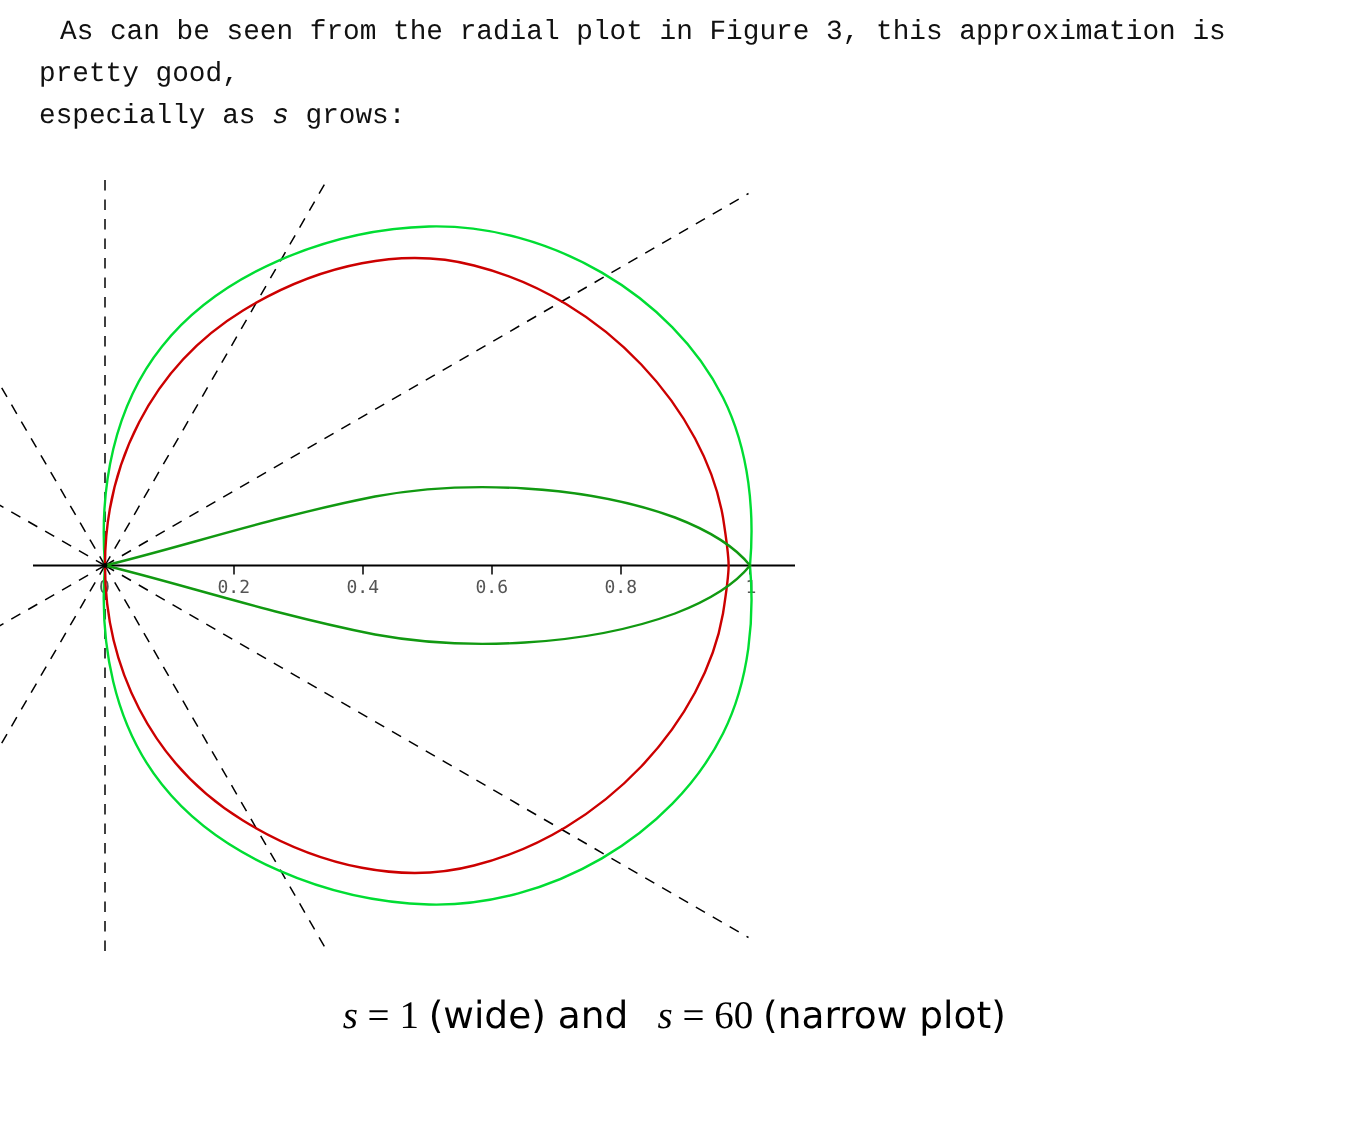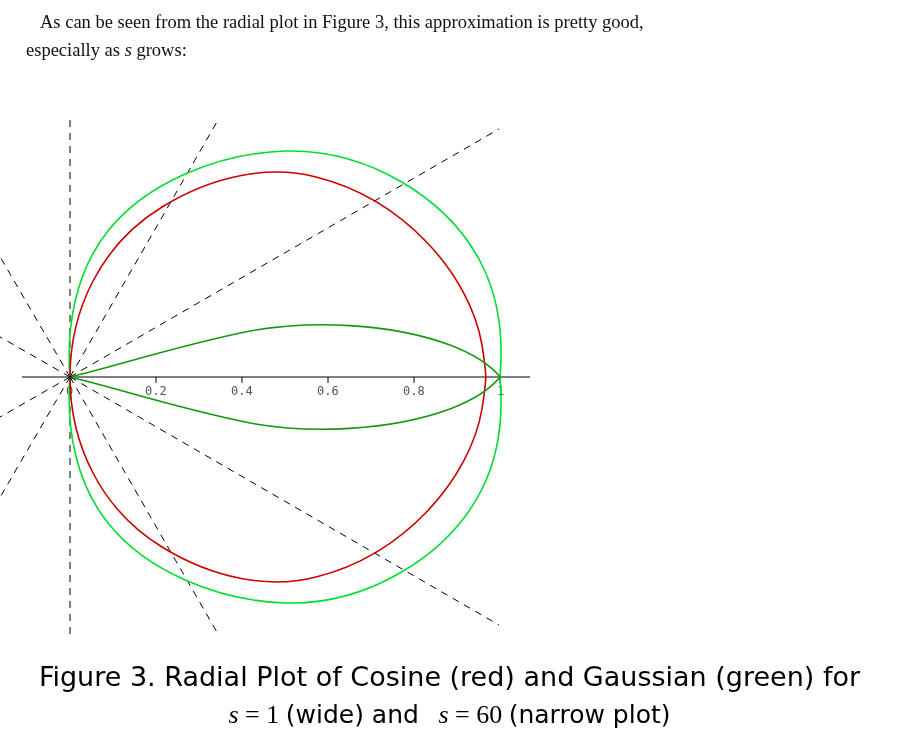--- a/index.html
+++ b/index.html
@@ -15,21 +15,21 @@
     overflow: hidden;
     position: relative;
   }
 
   
   .intro {
     position: absolute;
     left: 26px;
     top: 8px;
     width: 850px;
-    font-family: Liberation Serif, serif;
+    font-family: Liberation Mono, monospace;
     font-size: 18.5px;
     line-height: 28px;
     color: #111;
   }
   .intro .indent { padding-left: 14px; }
   .intro i { font-style: italic; }
 
   
   .figure-wrap {
     position: absolute;
@@ -142,21 +142,20 @@
              C 476,260 492,272 500,282
              C 492,292 476,304 450,314
              C 390,336 310,339 250,328
              C 180,314 120,294 70,282 Z" fill="none" stroke="#119911" stroke-width="1.6"></path>
 
     <circle cx="70" cy="282" r="1.6" fill="#000000"></circle>
   </svg>
 </div>
 
 <div class="caption">
-  <div>Figure 3. Radial Plot of Cosine (red) and Gaussian (green) for</div>
   <div class="line2">
     <span class="mathit">s</span>
     <span>=</span>
     <span>1</span>
     <span class="sans">(wide) and</span>
     &nbsp;
     <span class="mathit">s</span>
     <span>=</span>
     <span>60</span>
     <span class="sans">(narrow plot)</span>

